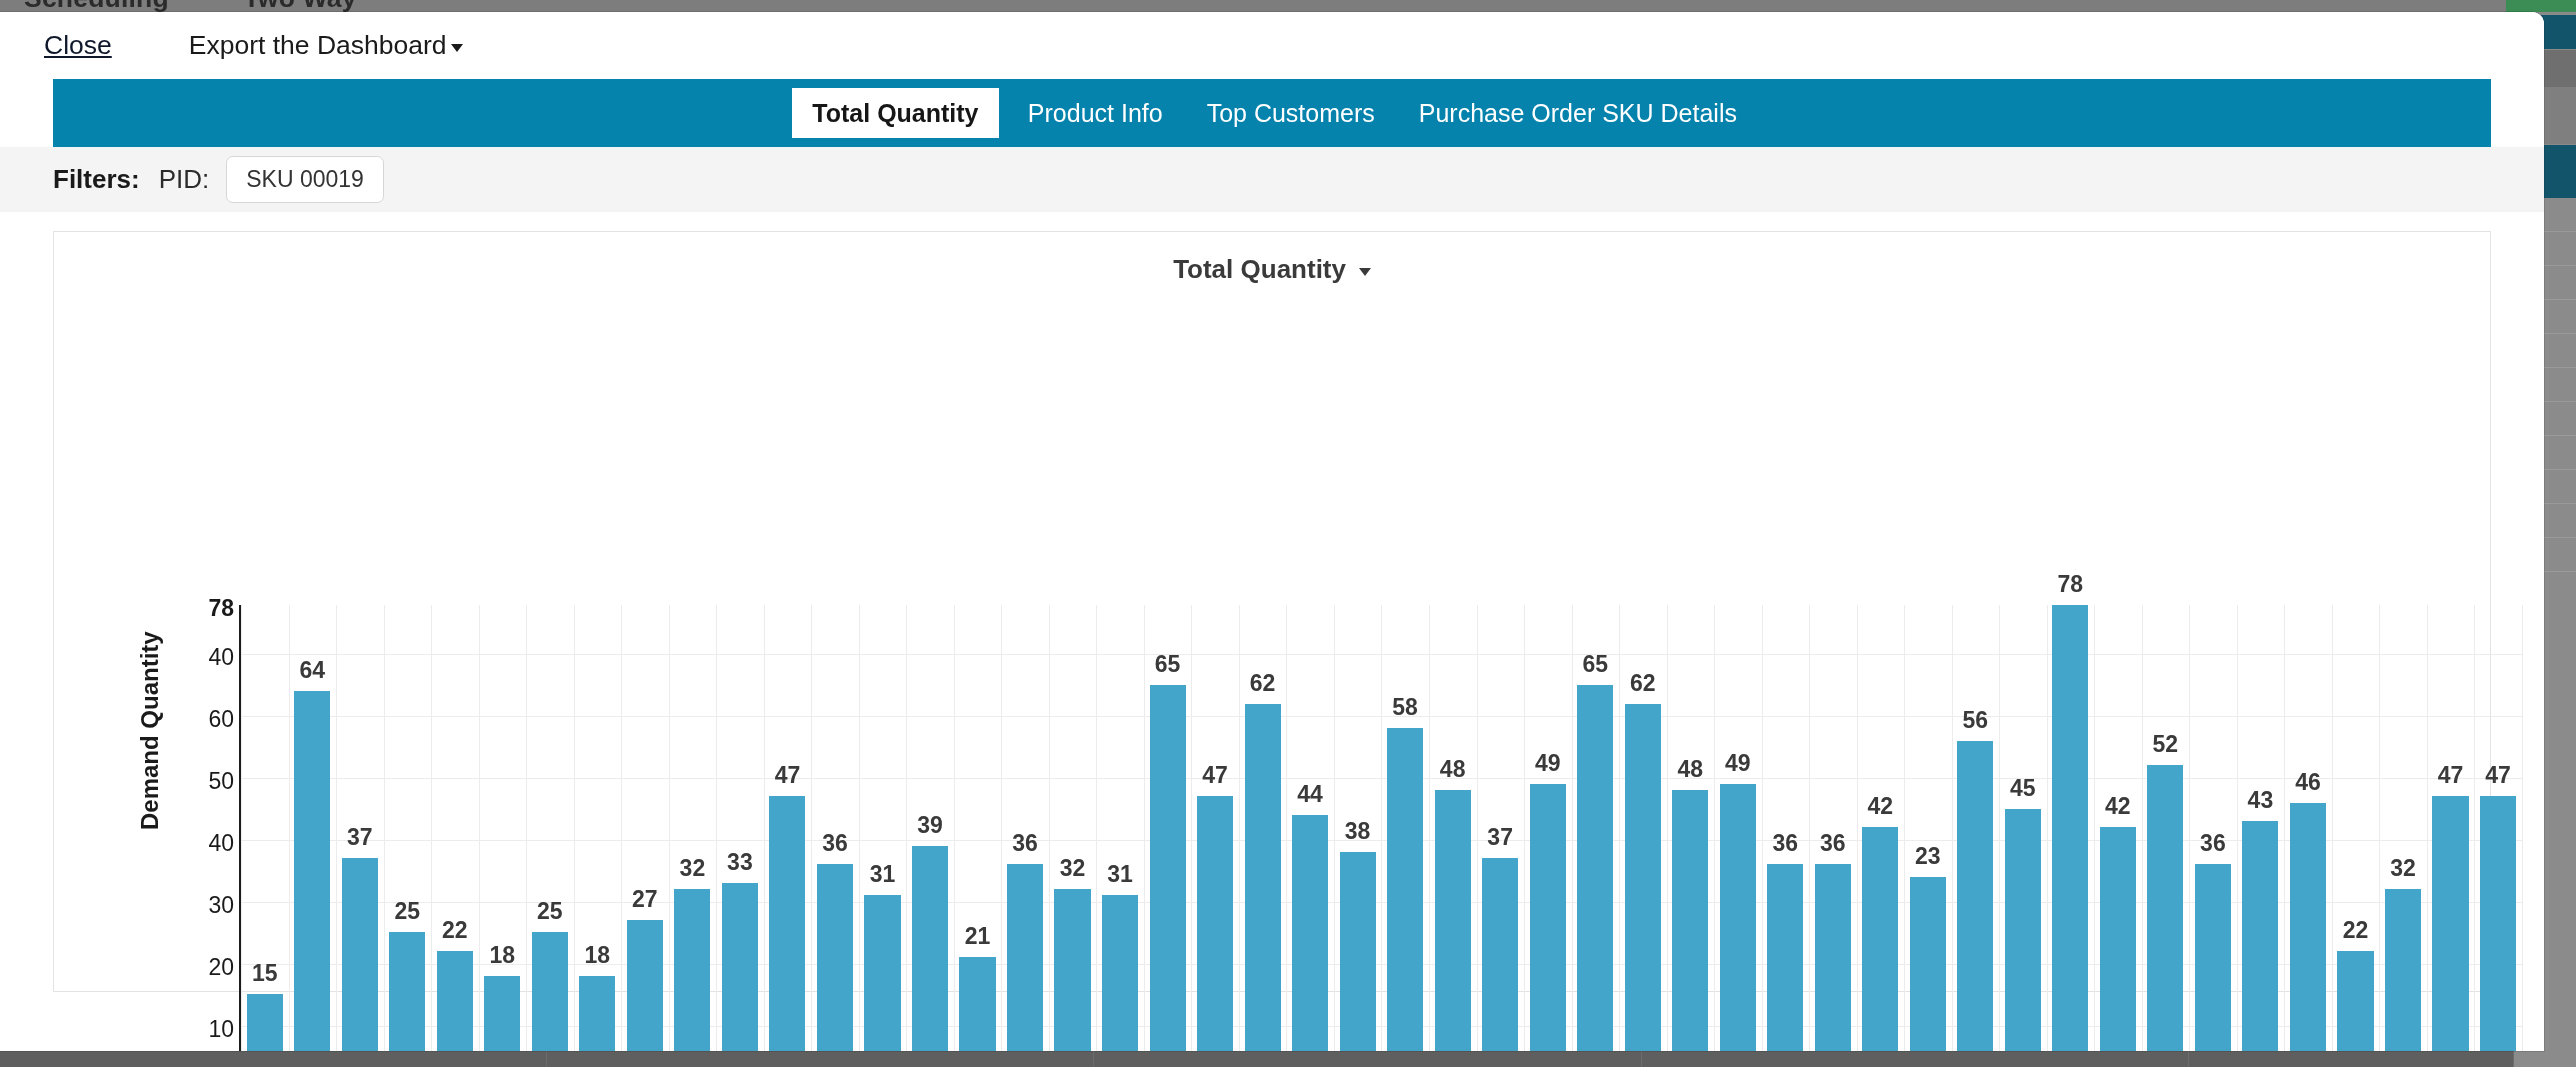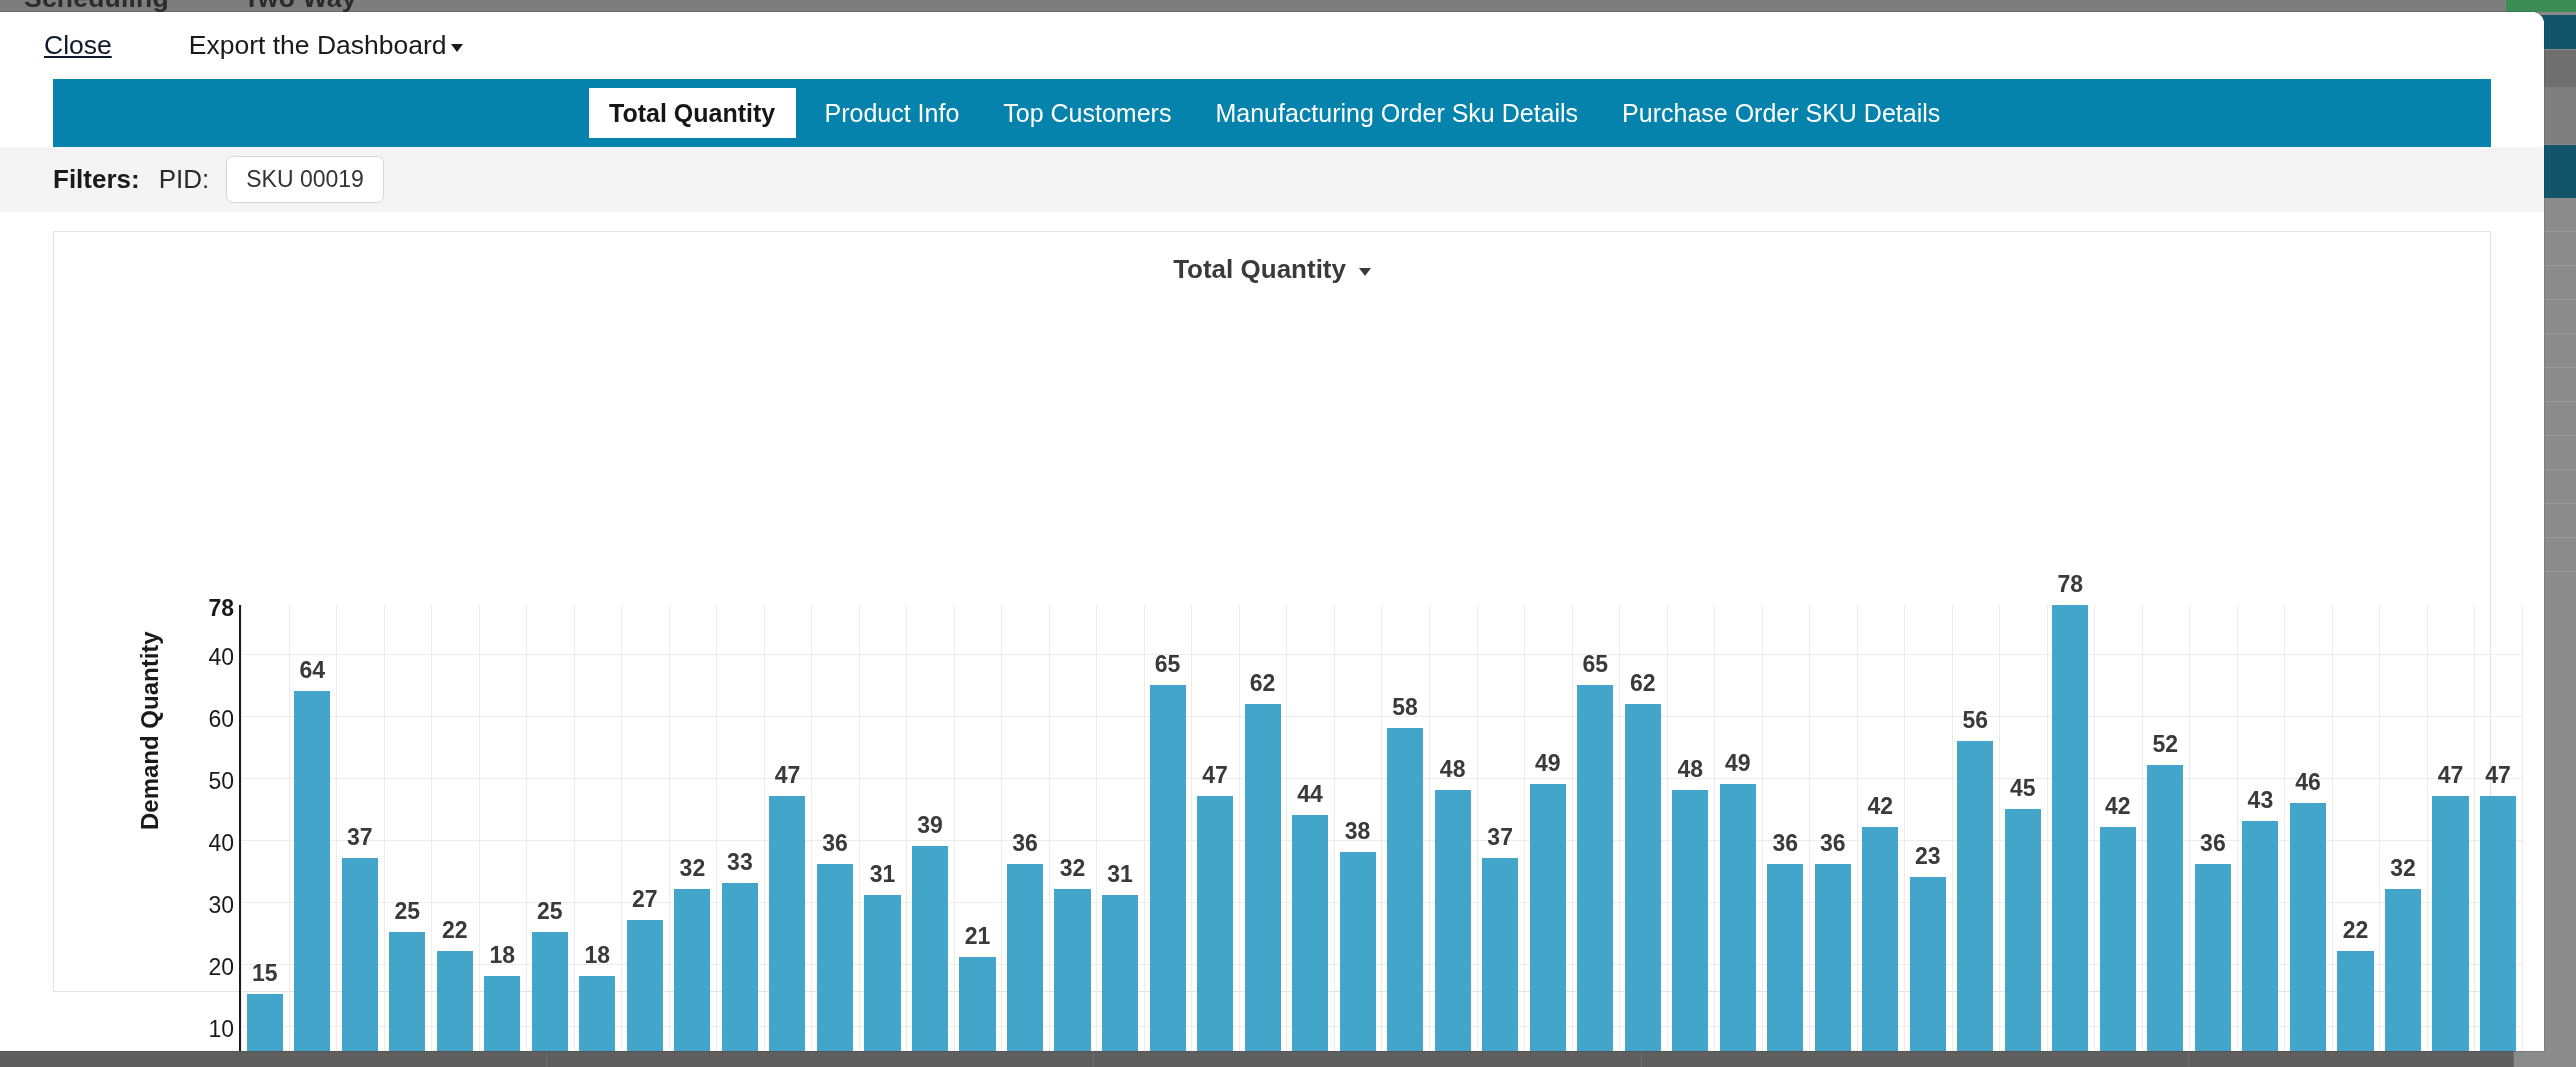--- a/index.html
+++ b/index.html
@@ -214,21 +214,20 @@
       <span>Export the Dashboard</span>
       <span class="caret-down"></span>
     </div>
   </div>
 
   <div id="tabstrip-wrap">
     <div id="tabstrip">
       <div class="tab active">Total Quantity</div>
       <div class="tab">Product Info</div>
       <div class="tab">Top Customers</div>
-      <div class="tab">Manufacturing Order Sku Details</div>
       <div class="tab">Purchase Order SKU Details</div>
     </div>
   </div>
 
   <div id="filterbar">
     <span id="filters-label">Filters:</span>
     <span id="pid-label">PID:</span>
     <div id="pid-chip">SKU 00019</div>
   </div>
 

